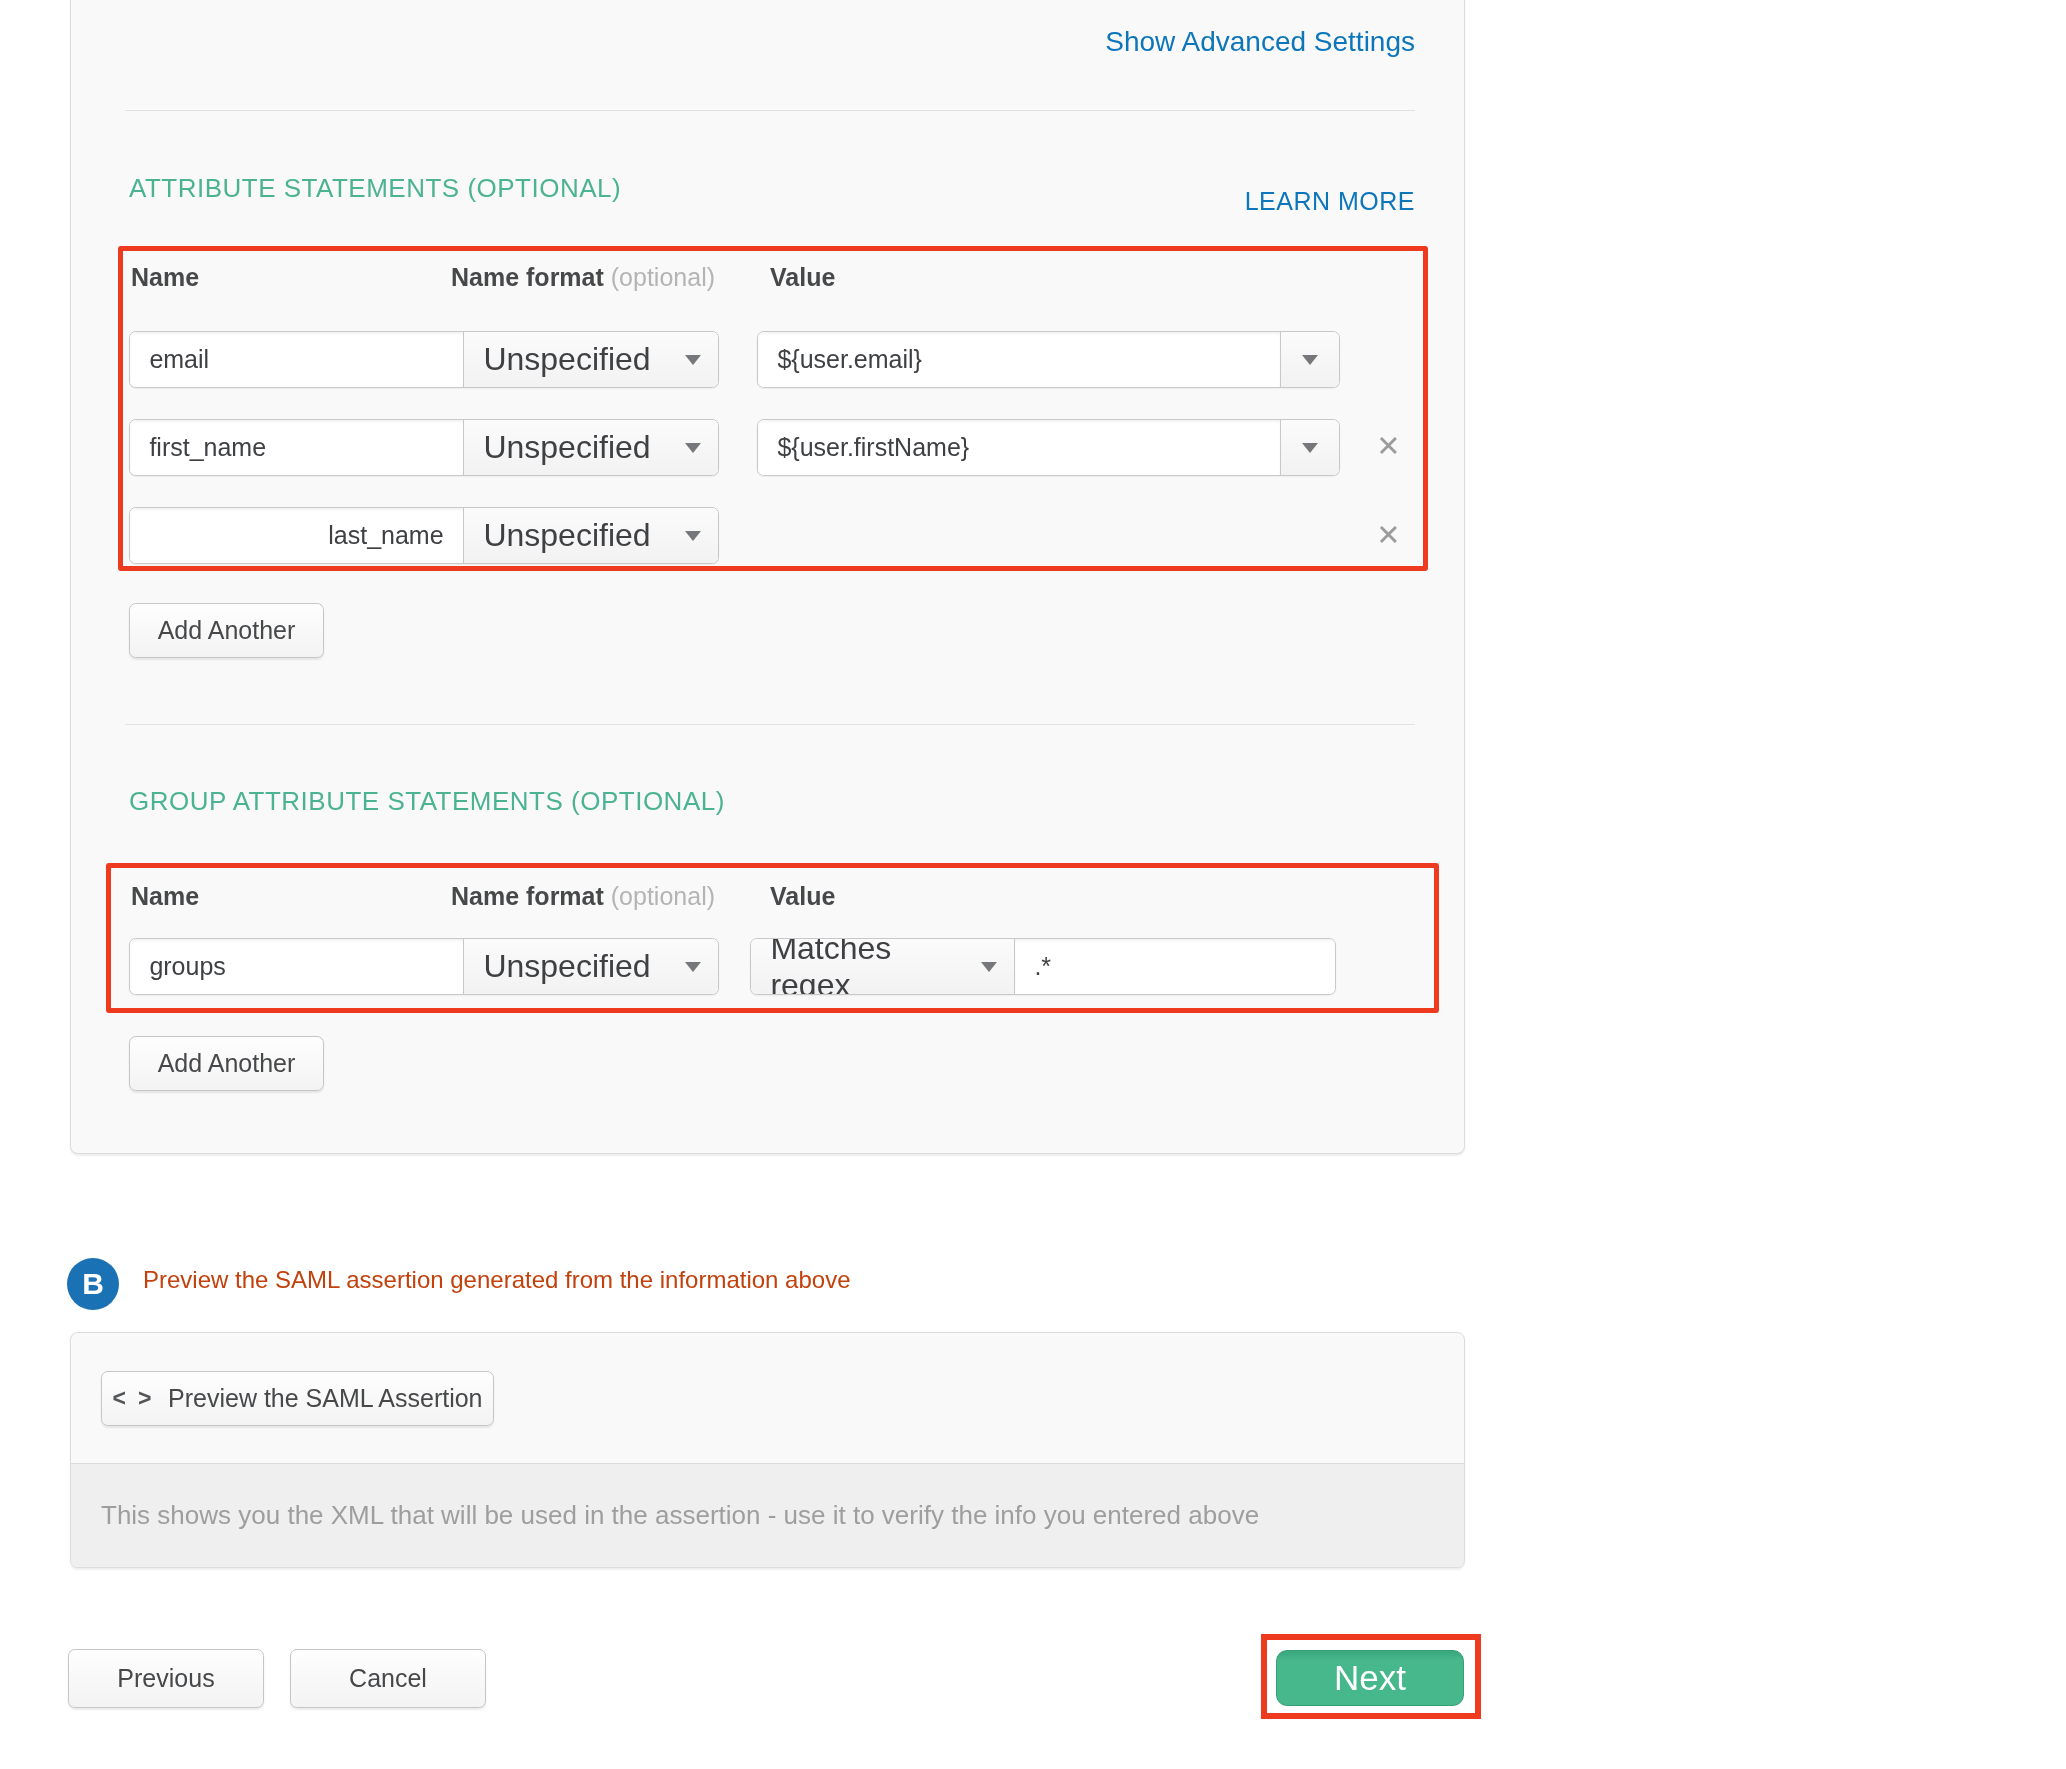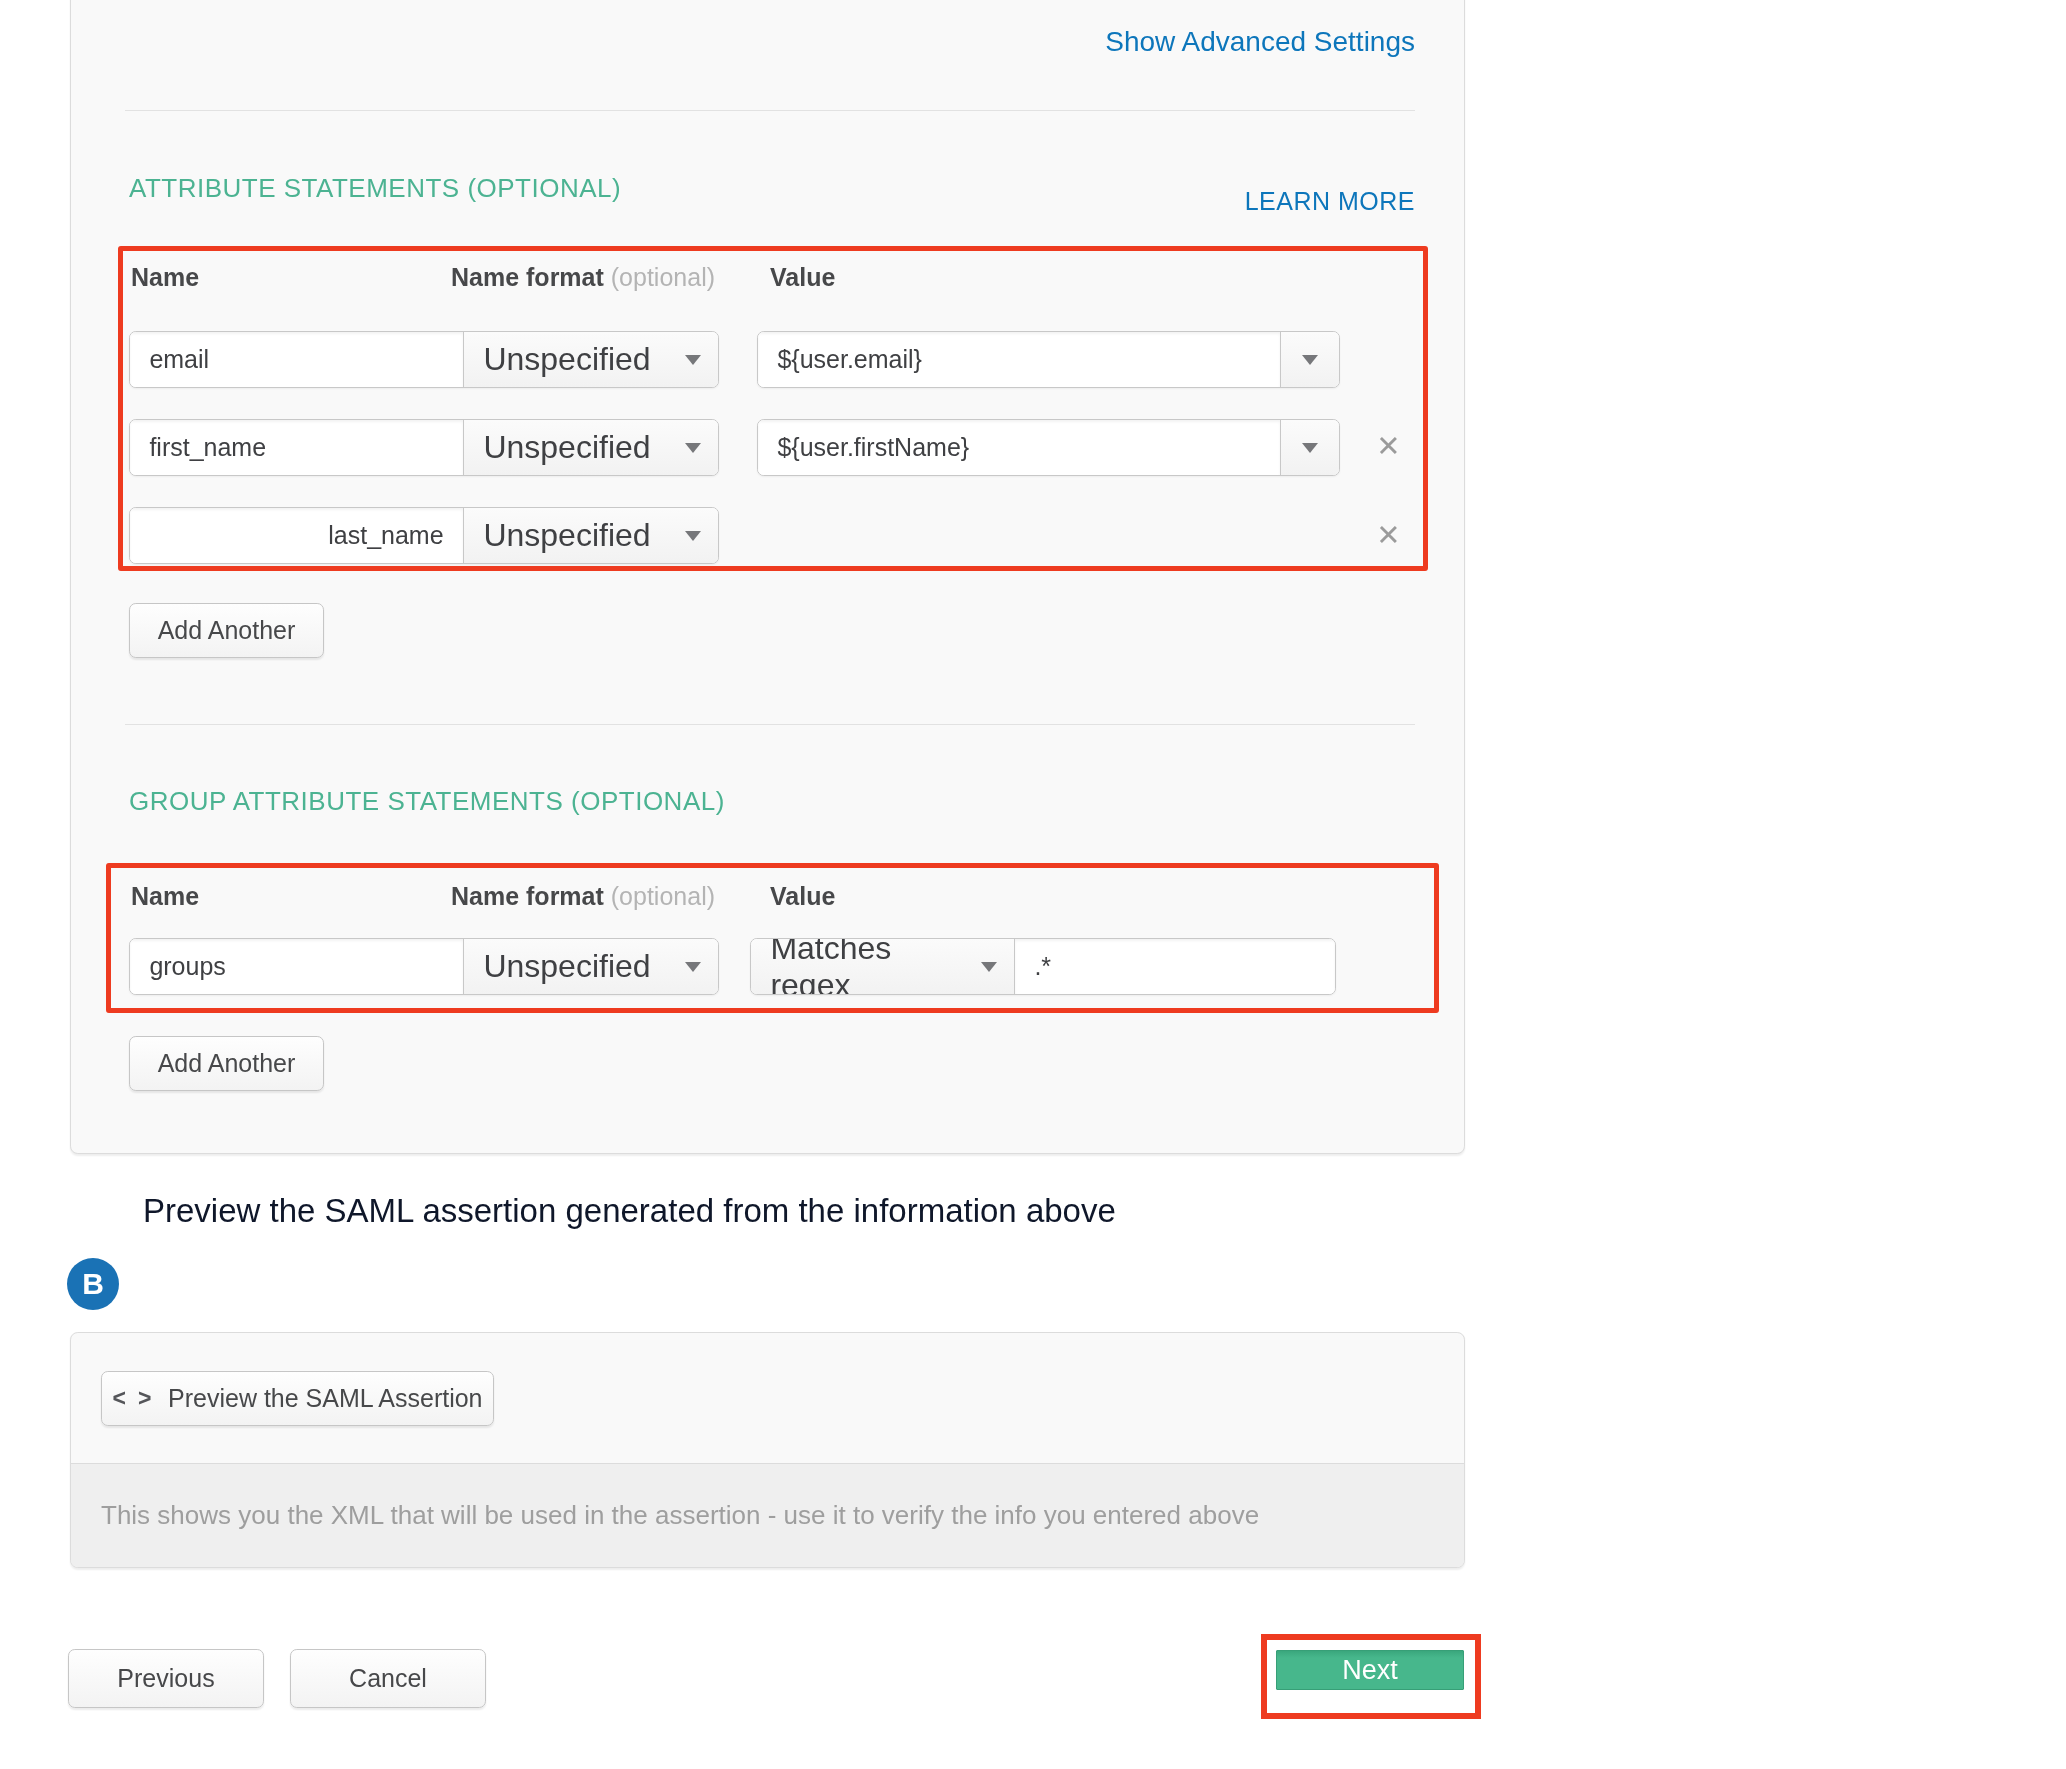--- a/index.html
+++ b/index.html
@@ -49,34 +49,34 @@
        background:linear-gradient(#fefefe,#f3f3f3);border:1.9px solid #c6c6c6;border-radius:6.8px;
        box-sizing:border-box;font-size:25px;color:#47484a;cursor:pointer;
        box-shadow:0 1.9px 1.9px rgba(0,0,0,0.08);white-space:nowrap;}
   .remove-btn{position:absolute;width:35px;height:35px;border:none;background:none;
               color:#9b9b9b;font-size:29px;line-height:35px;text-align:center;cursor:pointer;padding:0;}
 
   
   #step-badge{position:absolute;left:67px;top:1258px;width:52px;height:52px;border-radius:50%;
               background:#1a72b5;color:#fff;font-size:30px;font-weight:bold;
               display:flex;align-items:center;justify-content:center;}
-  #section-b-title{position:absolute;left:143px;top:1192px;font-size:33px;color:#0f172a;}
+  #section-b-title{position:absolute;left:143px;top:1266px;font-size:24px;color:#c2410c;}
   #preview-note-strip{position:absolute;left:0;right:0;top:130px;bottom:0;background:#efefef;
               border-top:1.9px solid #dcdcdc;display:flex;align-items:center;}
   #preview-note{margin-left:30px;font-size:26px;color:#9e9e9e;}
   .code-icon{font-size:23px;letter-spacing:2.9px;margin-right:13.6px;color:#55565a;font-weight:bold;}
 
   
   #next-annotation{position:absolute;left:1261px;top:1634px;width:220px;height:85px;
                    border:6.8px solid #ee3b20;box-sizing:border-box;pointer-events:none;}
-  #next-button{position:absolute;left:1276px;top:1650px;width:188px;height:40px;
+  #next-button{position:absolute;left:1276px;top:1650px;width:188px;height:56px;
                background:linear-gradient(to bottom,#3aa77d 0%,#47b78c 18%);
-               border:1.9px solid #379f77;border-radius:1px;box-sizing:border-box;
+               border:1.9px solid #379f77;border-radius:11px;box-sizing:border-box;
                display:flex;align-items:center;justify-content:center;
-               color:#ffffff;font-size:27px;cursor:pointer;}
+               color:#ffffff;font-size:35px;cursor:pointer;}
 </style>
 </head>
 <body>
 
 <div id="page">
 
   <div class="card" id="card-settings">
 
     <a class="link" id="show-advanced">Show Advanced Settings</a>
 

